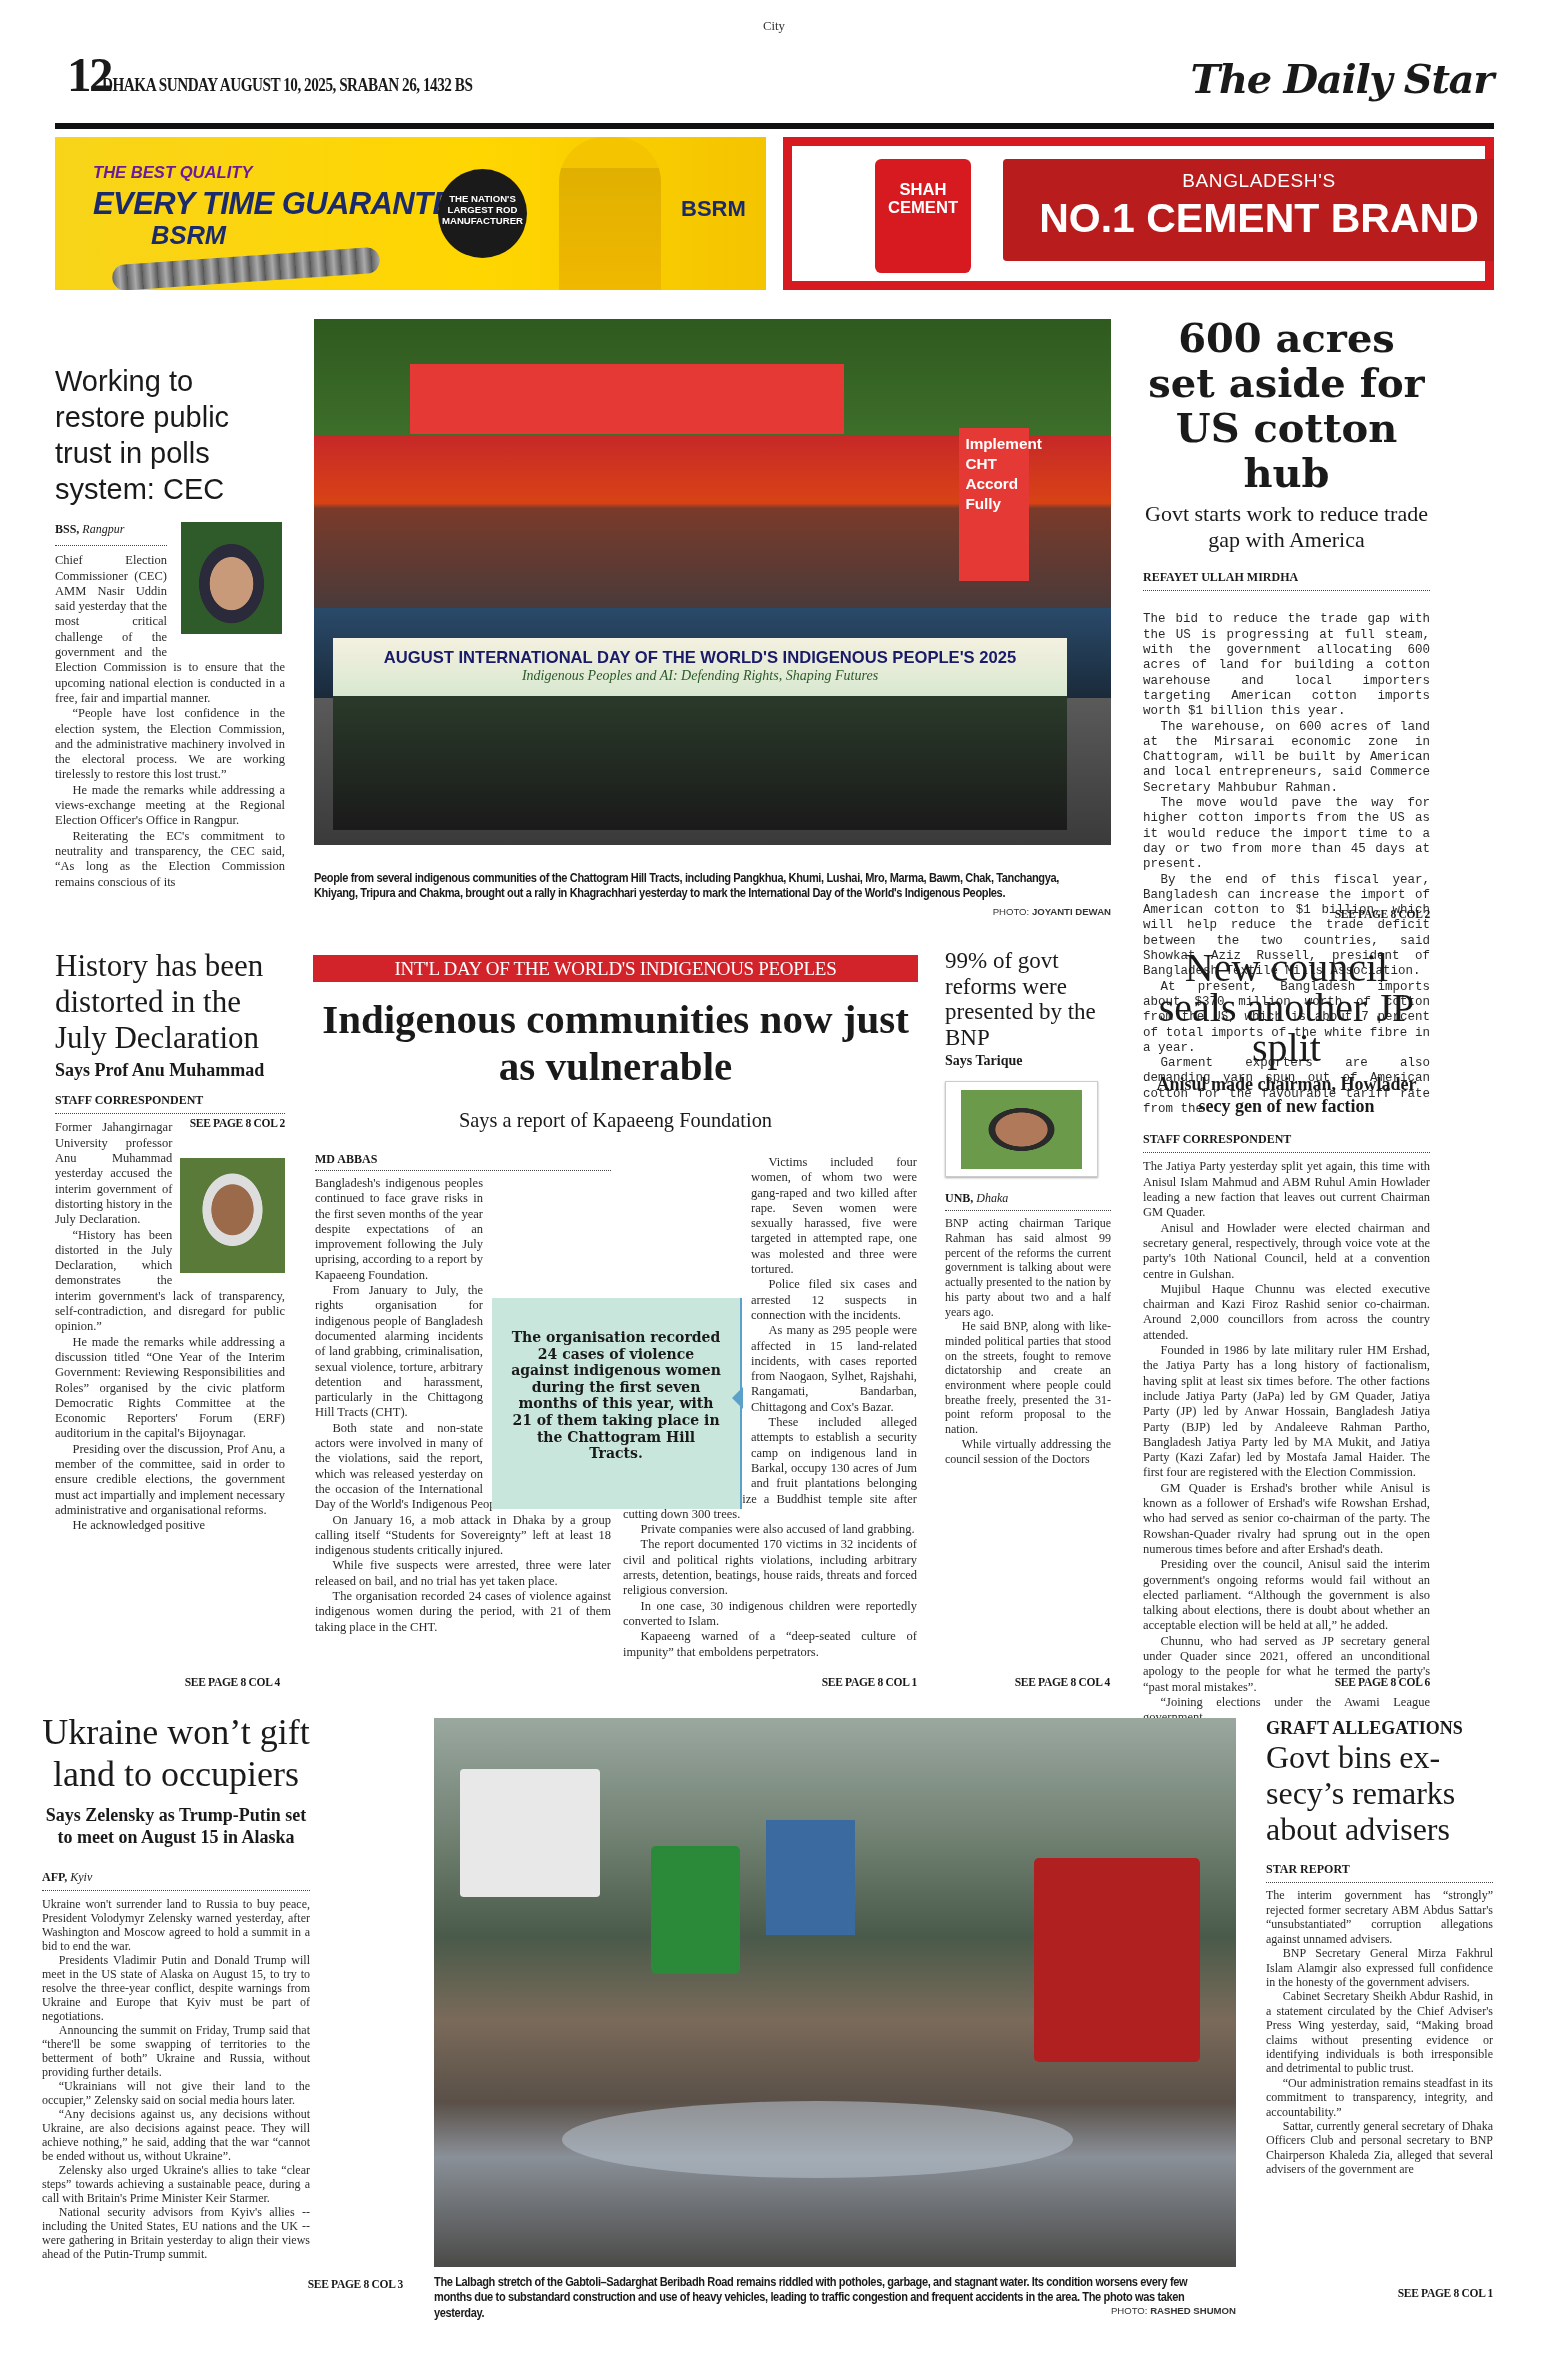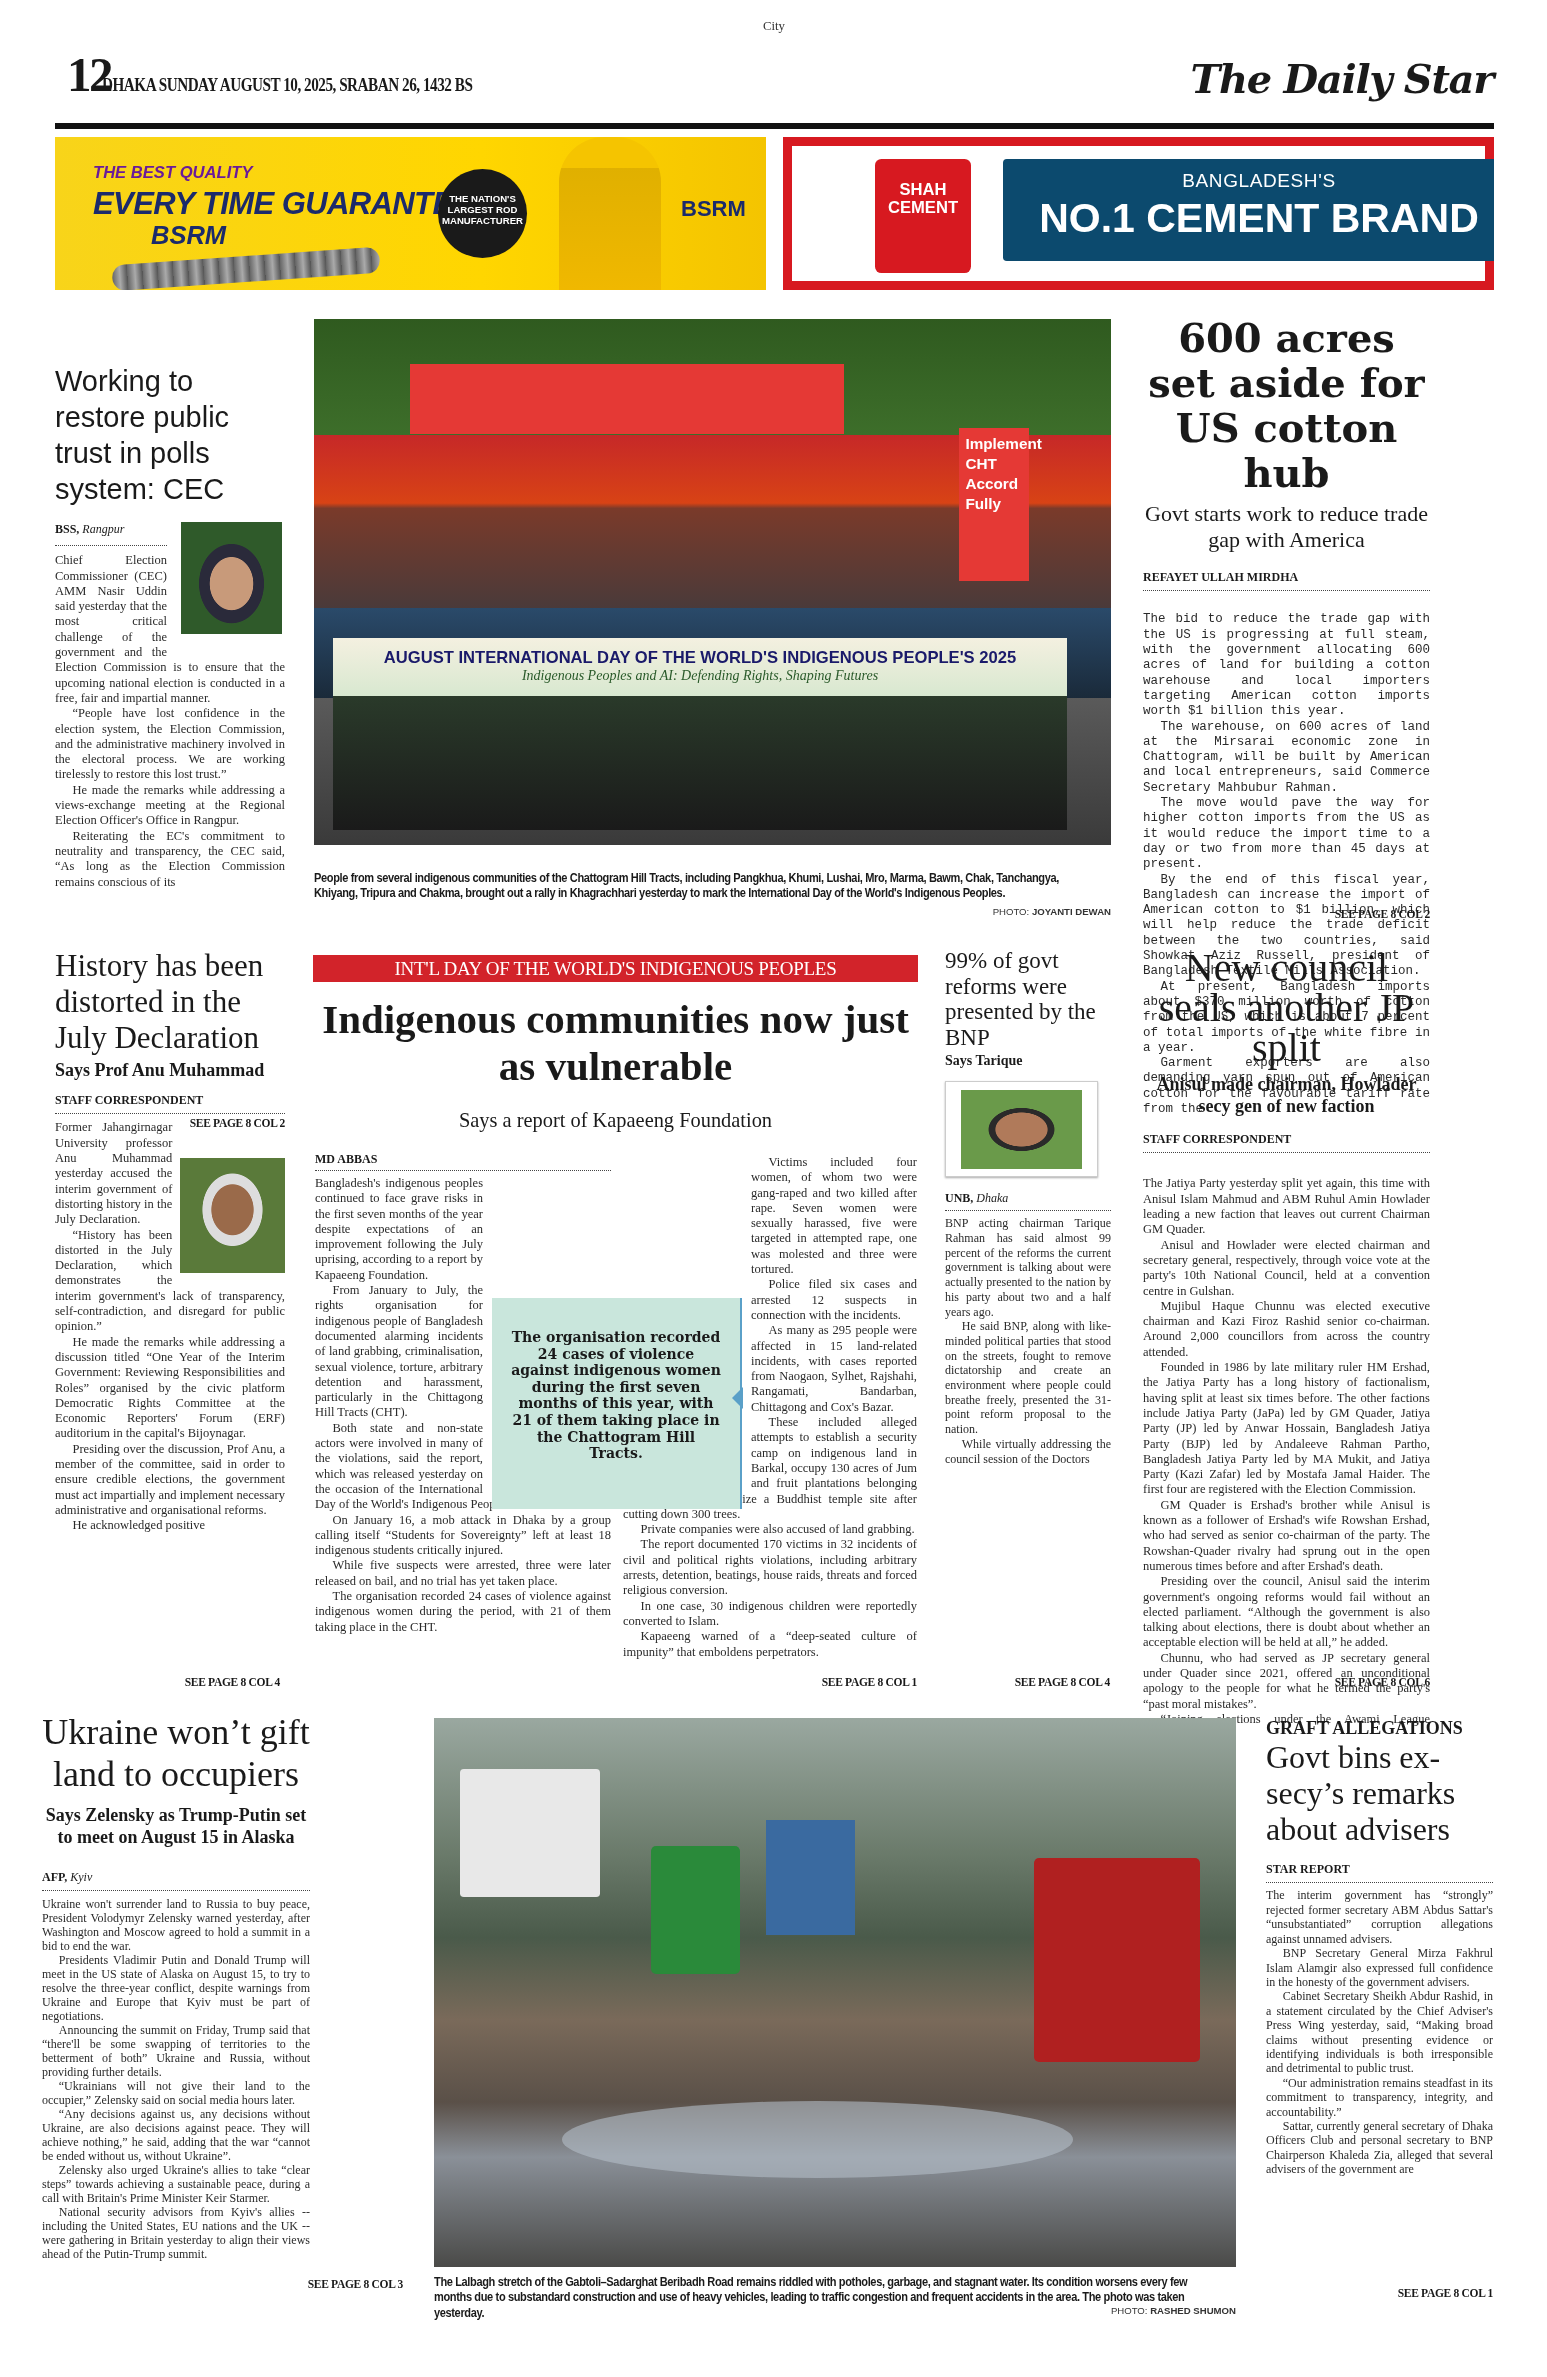--- a/index.html
+++ b/index.html
@@ -16,21 +16,21 @@
   .ad-shah { left: 783px; width: 711px; background: #d71920; padding: 9px; }
   .ad-shah-inner { width: 100%; height: 100%; background: #fff; position: relative; }
   .bsrm-tag1 { left: 38px; top: 25.5px; font-family: "Liberation Sans", sans-serif; font-weight: bold; font-style: italic; color: #6a1b9a; font-size: 16.6px; }
   .bsrm-tag2 { left: 38px; top: 49px; font-family: "Liberation Sans", sans-serif; font-weight: bold; font-style: italic; color: #1b2a6b; font-size: 31px; letter-spacing: -0.6px; }
   .bsrm-tag3 { left: 96px; top: 84px; font-family: "Liberation Sans", sans-serif; font-weight: bold; font-style: italic; color: #1b2a6b; font-size: 25.5px; }
   .bsrm-badge { left: 383px; top: 32px; width: 89px; height: 89px; border-radius: 50%; background: #1a1a1a; color: #fff; font-family: "Liberation Sans", sans-serif; font-size: 9.6px; text-align: center; padding-top: 24px; font-weight: bold; }
   .bsrm-person { left: 504px; top: 0; width: 102px; height: 153px; background: linear-gradient(180deg,#f5c400 0,#f5c400 20%,#e0b000 20%,#f0b800 100%); border-radius: 45px 45px 0 0; }
   .bsrm-logo { left: 626px; top: 59px; font-family: "Liberation Sans", sans-serif; font-weight: bold; color: #1b2a6b; font-size: 22px; }
   .bsrm-rods { left: 57px; top: 119px; width: 268px; height: 25.5px; background: repeating-linear-gradient(90deg,#666 0,#aaa 7.7px,#555 15.3px); border-radius: 12.8px; transform: rotate(-4deg); }
   .shah-logo { left: 83px; top: 12.8px; width: 96px; height: 114px; background: #d71920; border-radius: 6.4px; color: #fff; font-family: "Liberation Sans", sans-serif; font-weight: bold; font-size: 16.6px; text-align: center; padding-top: 22px; line-height: 1.1; }
-  .shah-box { left: 211px; top: 12.8px; width: 512px; height: 102px; background: #0c4a6e; border-radius: 3.8px; color: #fff; text-align: center; font-family: "Liberation Sans", sans-serif; }
+  .shah-box { left: 211px; top: 12.8px; width: 512px; height: 102px; background: #b91c1c; border-radius: 3.8px; color: #fff; text-align: center; font-family: "Liberation Sans", sans-serif; }
   .shah-l1 { font-size: 19px; margin-top: 11.5px; letter-spacing: 0.6px; }
   .shah-l2 { font-size: 41px; font-weight: bold; margin-top: 2.6px; }
 
   .headline { font-family: "DejaVu Serif", serif; line-height: 1.05; color: #1a1a1a; }
   .hl-light { font-weight: normal; }
   .hl-bold { font-weight: bold; }
   .sub { font-family: "DejaVu Serif", serif; }
   .byline { font-family: "Liberation Serif", serif; font-weight: bold; font-size: 12px; letter-spacing: 0px; }
   .byline i { font-weight: normal; }
   .dotrule { border-bottom: 1.9px dotted #444; height: 0; }
@@ -178,21 +178,21 @@
     <p>While virtually addressing the council session of the Doctors</p>
   </div>
 </div>
 <div class="abs see" style="left:945px; top:1676px; width:165px;">SEE PAGE 8 COL 4</div>
 
 <div class="abs" style="left:1143px; top:948px; width:287px;">
   <div class="headline hl-light" style="font-size:40px; line-height:40px; text-align:center; font-family:'Liberation Serif',serif;">New council seals another JP split</div>
   <div class="sub" style="font-size:18px; font-weight:bold; line-height:22px; text-align:center; margin-top:5.1px; font-family:'Liberation Serif',serif;">Anisul made chairman, Howlader secy gen of new faction</div>
   <div class="byline" style="margin-top:15.3px;">STAFF CORRESPONDENT</div>
   <div class="dotrule" style="margin-top:5.1px;"></div>
-  <div class="body" style="margin-top:23px;">
+  <div class="body" style="margin-top:6px;">
     <p class="first">The Jatiya Party yesterday split yet again, this time with Anisul Islam Mahmud and ABM Ruhul Amin Howlader leading a new faction that leaves out current Chairman GM Quader.</p>
     <p>Anisul and Howlader were elected chairman and secretary general, respectively, through voice vote at the party's 10th National Council, held at a convention centre in Gulshan.</p>
     <p>Mujibul Haque Chunnu was elected executive chairman and Kazi Firoz Rashid senior co-chairman. Around 2,000 councillors from across the country attended.</p>
     <p>Founded in 1986 by late military ruler HM Ershad, the Jatiya Party has a long history of factionalism, having split at least six times before. The other factions include Jatiya Party (JaPa) led by GM Quader, Jatiya Party (JP) led by Anwar Hossain, Bangladesh Jatiya Party (BJP) led by Andaleeve Rahman Partho, Bangladesh Jatiya Party led by MA Mukit, and Jatiya Party (Kazi Zafar) led by Mostafa Jamal Haider. The first four are registered with the Election Commission.</p>
     <p>GM Quader is Ershad's brother while Anisul is known as a follower of Ershad's wife Rowshan Ershad, who had served as senior co-chairman of the party. The Rowshan-Quader rivalry had sprung out in the open numerous times before and after Ershad's death.</p>
     <p>Presiding over the council, Anisul said the interim government's ongoing reforms would fail without an elected parliament. “Although the government is also talking about elections, there is doubt about whether an acceptable election will be held at all,” he added.</p>
     <p>Chunnu, who had served as JP secretary general under Quader since 2021, offered an unconditional apology to the people for what he termed the party's “past moral mistakes”.</p>
     <p>“Joining elections under the Awami League government</p>
   </div>
 </div>

